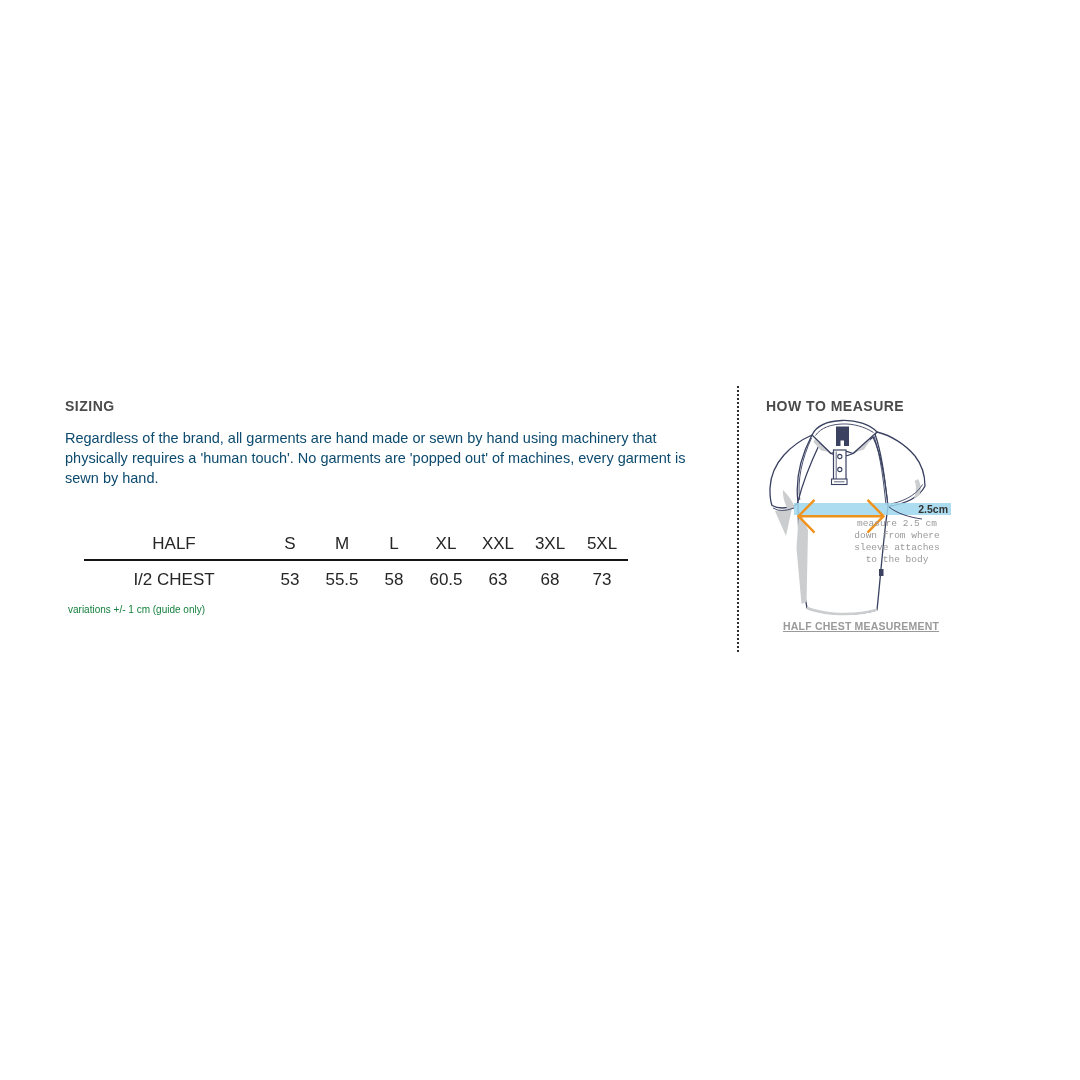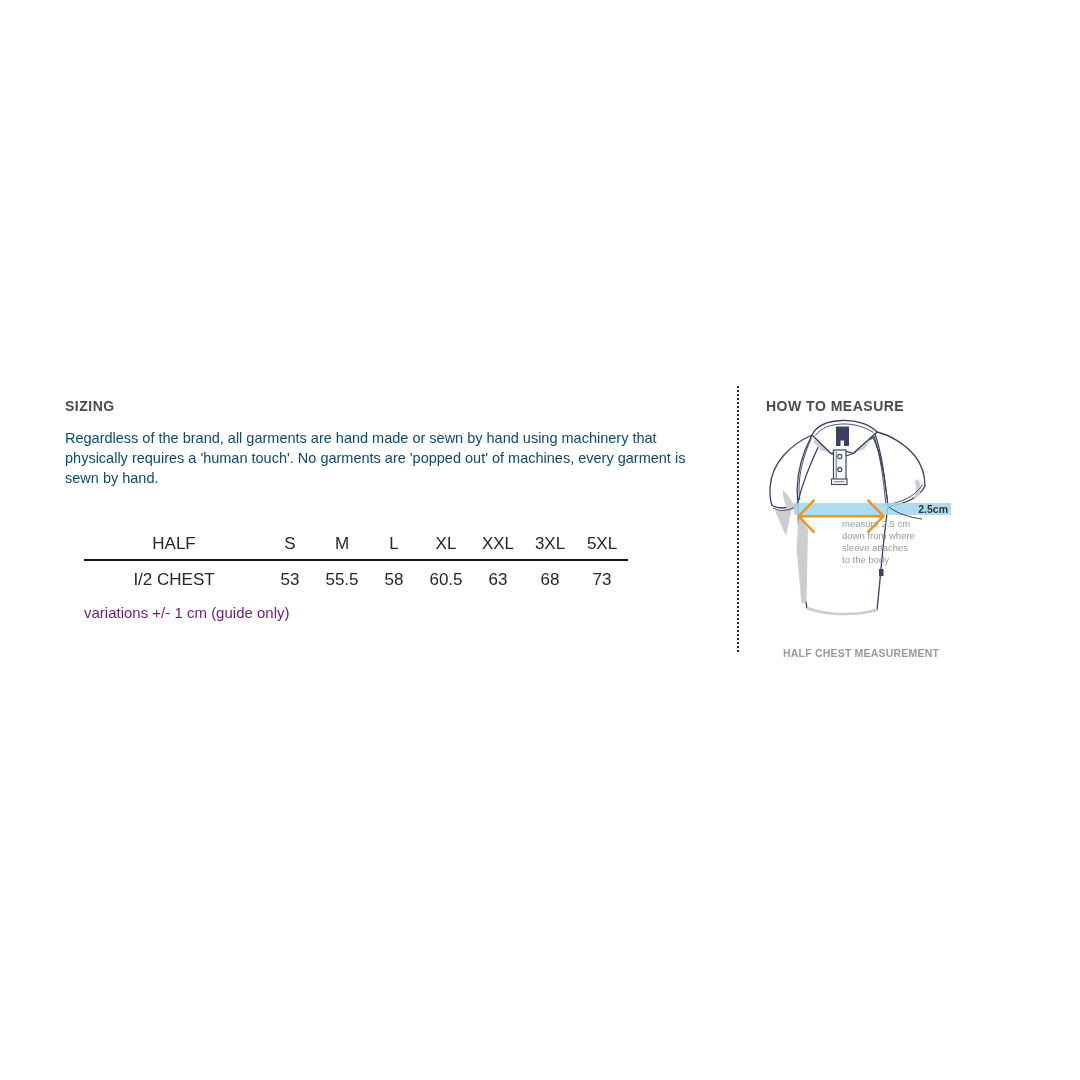--- a/index.html
+++ b/index.html
@@ -19,39 +19,39 @@
   .sizing-desc {
     position:absolute; left:65px; top:428px; width:645px;
     font-size:14.5px; line-height:20px; color:#0c4a6e;
   }
   .size-table { position:absolute; left:84px; top:528px; width:544px; font-size:17px; color:#262626; }
   .size-table .thead { display:flex; height:33px; align-items:center; border-bottom:2px solid #151515; }
   .size-table .trow  { display:flex; height:36px; align-items:center; padding-top:2px; }
   .size-table .cell  { width:52px; text-align:center; }
   .size-table .cell.label { width:180px; }
   .table-note {
-    position:absolute; left:84px; top:604px; font-size:15px; color:#701a75;
+    position:absolute; left:68px; top:604px; font-size:10px; color:#15803d;
   }
 
   
   .divider {
     position:absolute; left:737px; top:386px; height:266px; width:0;
     border-left:2px dotted #2e2e2e;
   }
 
   
   .measure-title { left:766px; top:395px; }
   .polo-wrap { position:absolute; left:765px; top:418px; width:200px; height:210px; }
   .annotation {
-    position:absolute; left:842px; top:518px; width:110px; text-align:left;
-    font-size:9.5px; line-height:12px; color:#9a9a9a;
+    position:absolute; left:842px; top:518px; width:110px; text-align:center;
+    font-size:9.5px; line-height:12px; color:#9a9a9a;font-family:Liberation Mono, monospace;
   }
   .caption {
-    position:absolute; left:783px; top:647px; font-size:10.5px; font-weight:700;
-    color:#9a9a9a; letter-spacing:0.2px;
+    position:absolute; left:783px; top:620px; font-size:10.5px; font-weight:700;
+    color:#9a9a9a; letter-spacing:0.2px;text-decoration:underline;
   }
   svg text.band-label { font-family:"Liberation Sans", sans-serif; font-size:10.5px; font-weight:700; fill:#333333; }
 </style>
 </head>
 <body>
 
 <div class="page">
 
   <div class="section-title sizing-title">SIZING</div>
 

